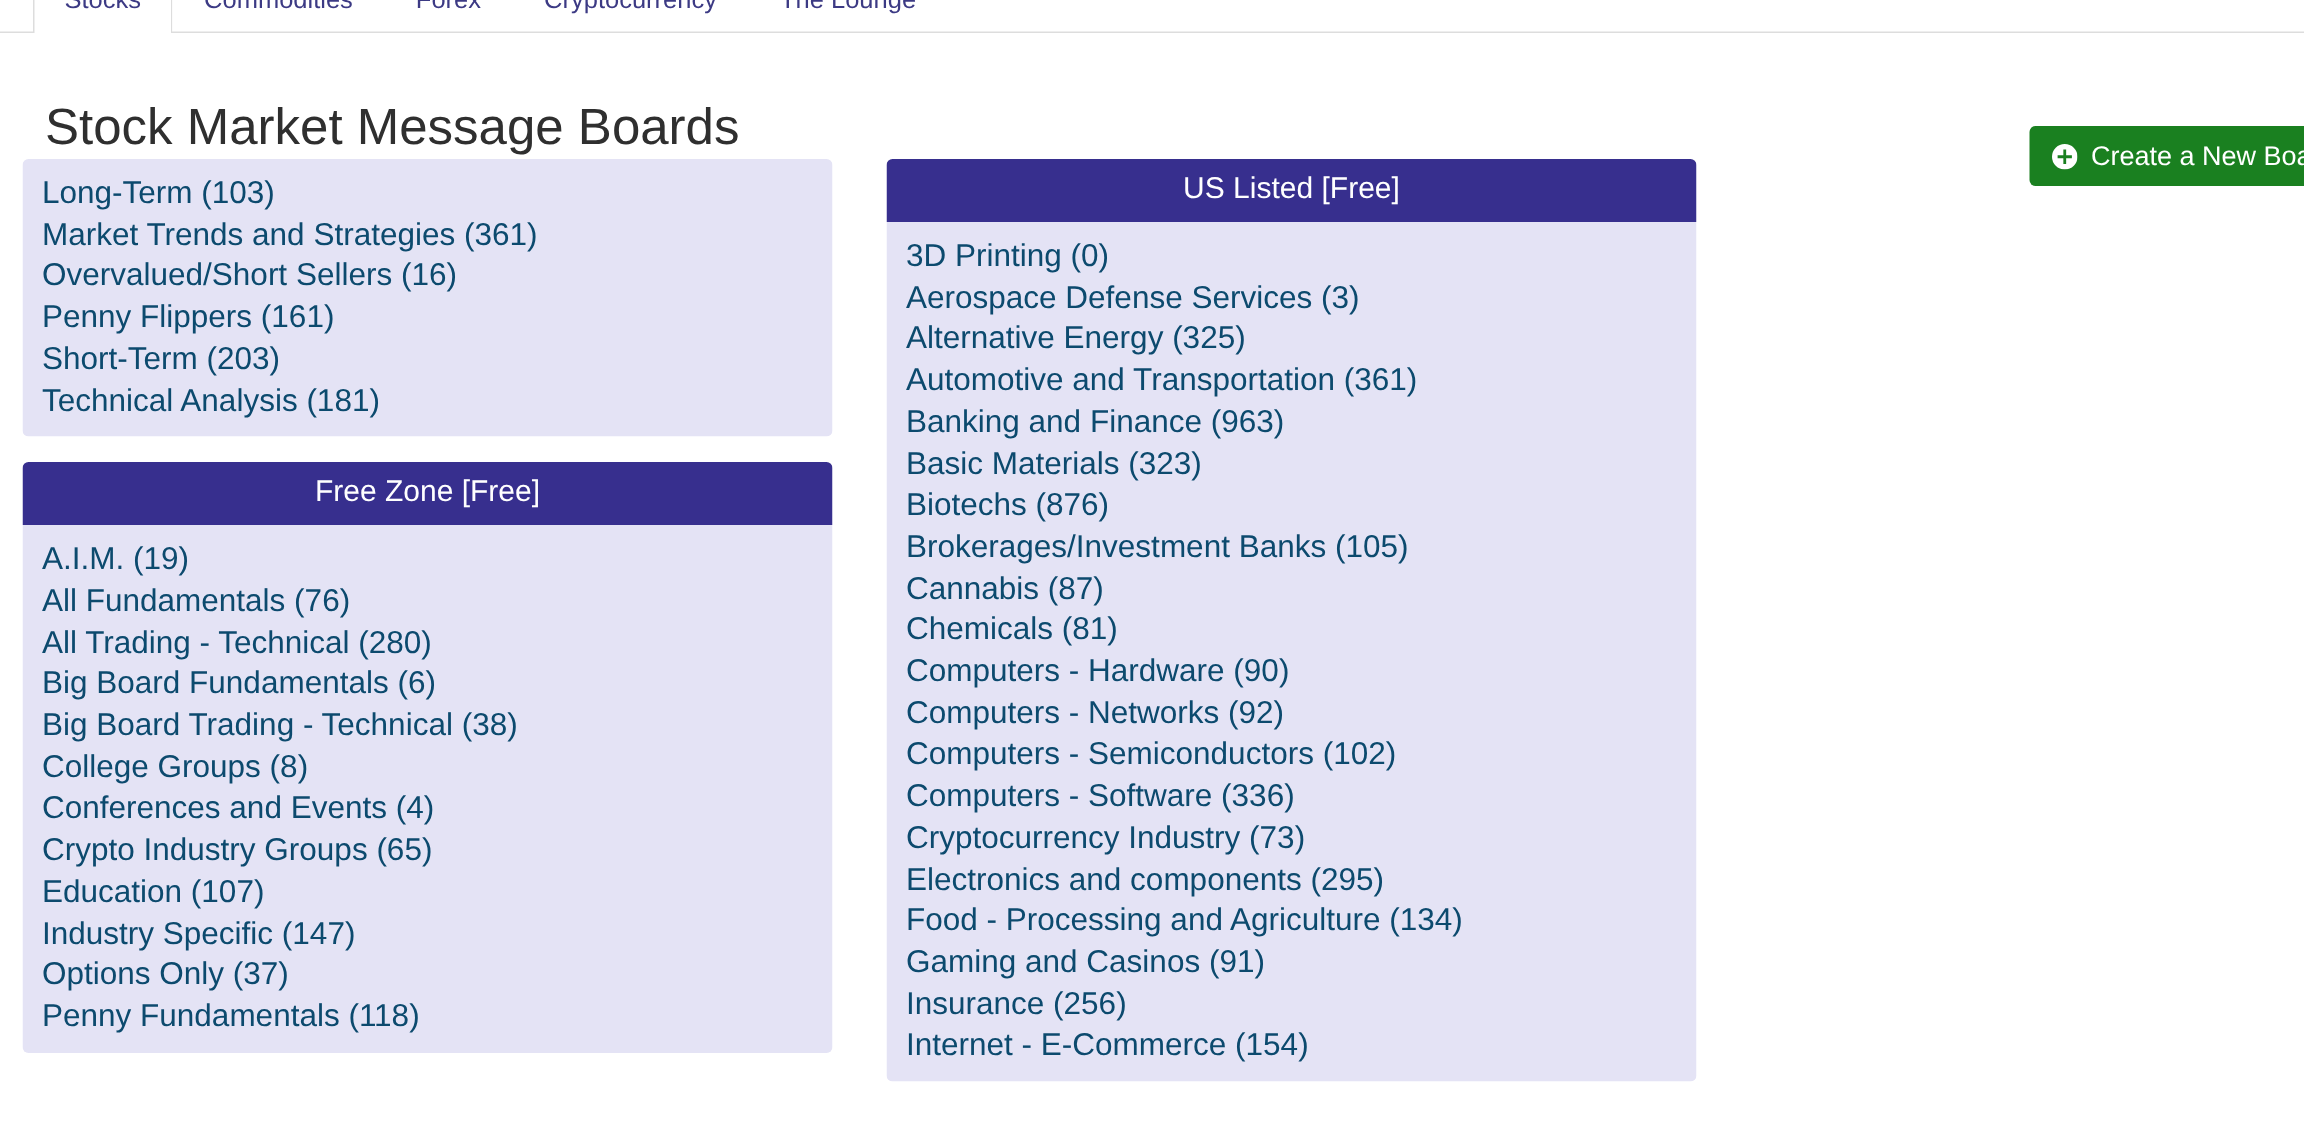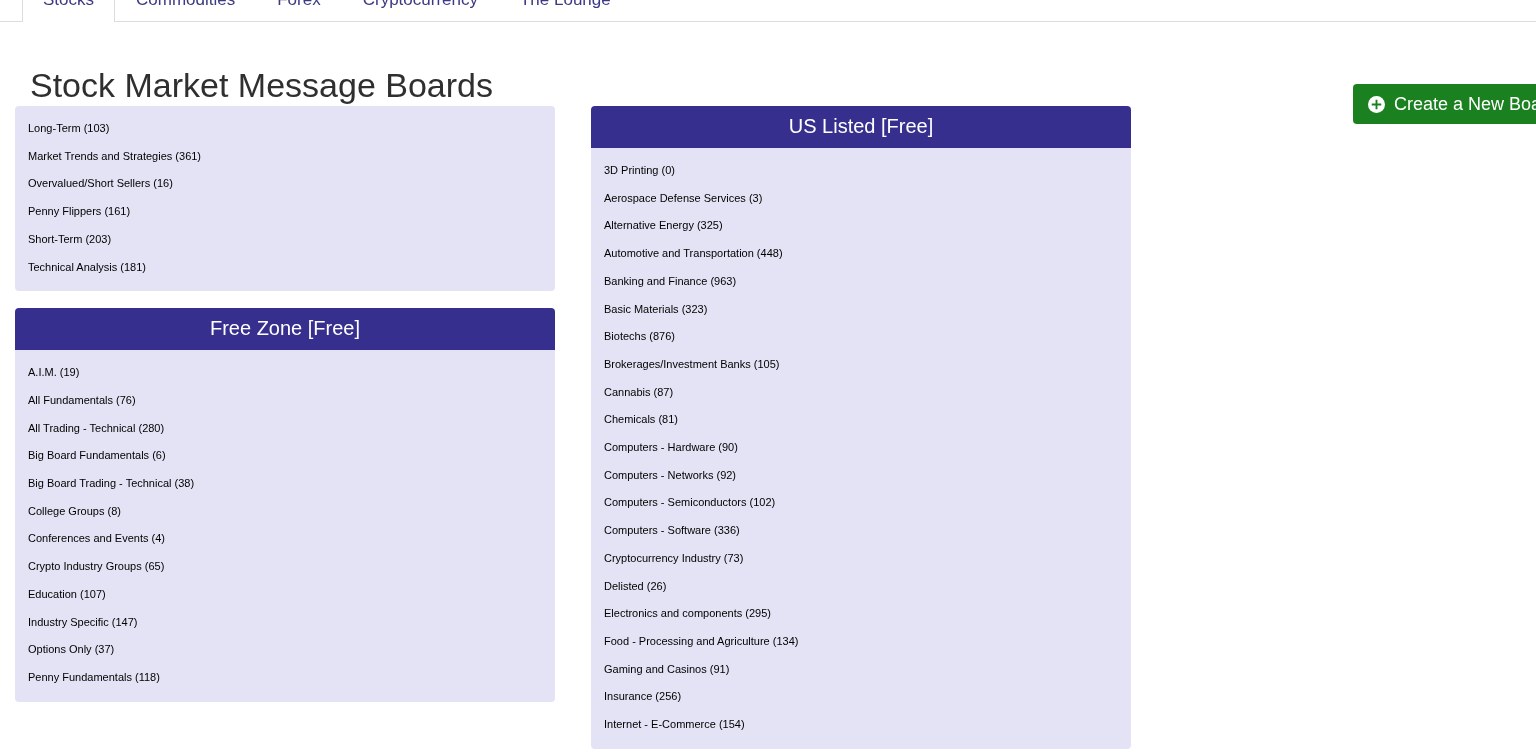--- a/index.html
+++ b/index.html
@@ -129,23 +129,23 @@
     line-height: 25px;
     box-sizing: border-box;
   }
   .panel-body {
     background: #e4e3f5;
     padding: 9px 0 10px 0;
     box-sizing: border-box;
   }
   .board-link {
     display: block;
-    font-size: 11px;
+    font-size: 21px;
     line-height: 27.7px;
-    color: #000000;
+    color: #0c4a6e;
     text-decoration: none;
     padding: 0 13px;
     white-space: nowrap;
     cursor: pointer;
   }
 </style>
 </head>
 <body>
 
 <div class="tabbar">
@@ -199,33 +199,32 @@
         </div>
       </div>
     </div>
   <div class="col col-right" id="col-right">
       <div class="panel">
         <div class="panel-head">US Listed [Free]</div>
         <div class="panel-body">
           <a class="board-link">3D Printing (0)</a>
           <a class="board-link">Aerospace Defense Services (3)</a>
           <a class="board-link">Alternative Energy (325)</a>
-          <a class="board-link">Automotive and Transportation (448)</a>
+          <a class="board-link">Automotive and Transportation (361)</a>
           <a class="board-link">Banking and Finance (963)</a>
           <a class="board-link">Basic Materials (323)</a>
           <a class="board-link">Biotechs (876)</a>
           <a class="board-link">Brokerages/Investment Banks (105)</a>
           <a class="board-link">Cannabis (87)</a>
           <a class="board-link">Chemicals (81)</a>
           <a class="board-link">Computers - Hardware (90)</a>
           <a class="board-link">Computers - Networks (92)</a>
           <a class="board-link">Computers - Semiconductors (102)</a>
           <a class="board-link">Computers - Software (336)</a>
           <a class="board-link">Cryptocurrency Industry (73)</a>
-          <a class="board-link">Delisted (26)</a>
           <a class="board-link">Electronics and components (295)</a>
           <a class="board-link">Food - Processing and Agriculture (134)</a>
           <a class="board-link">Gaming and Casinos (91)</a>
           <a class="board-link">Insurance (256)</a>
           <a class="board-link">Internet - E-Commerce (154)</a>
         </div>
       </div>
     </div>
 </div>
 

